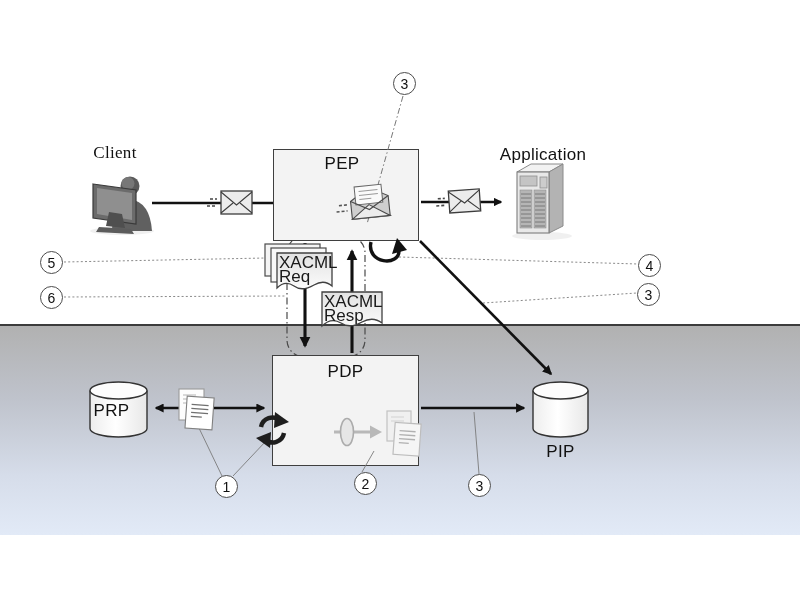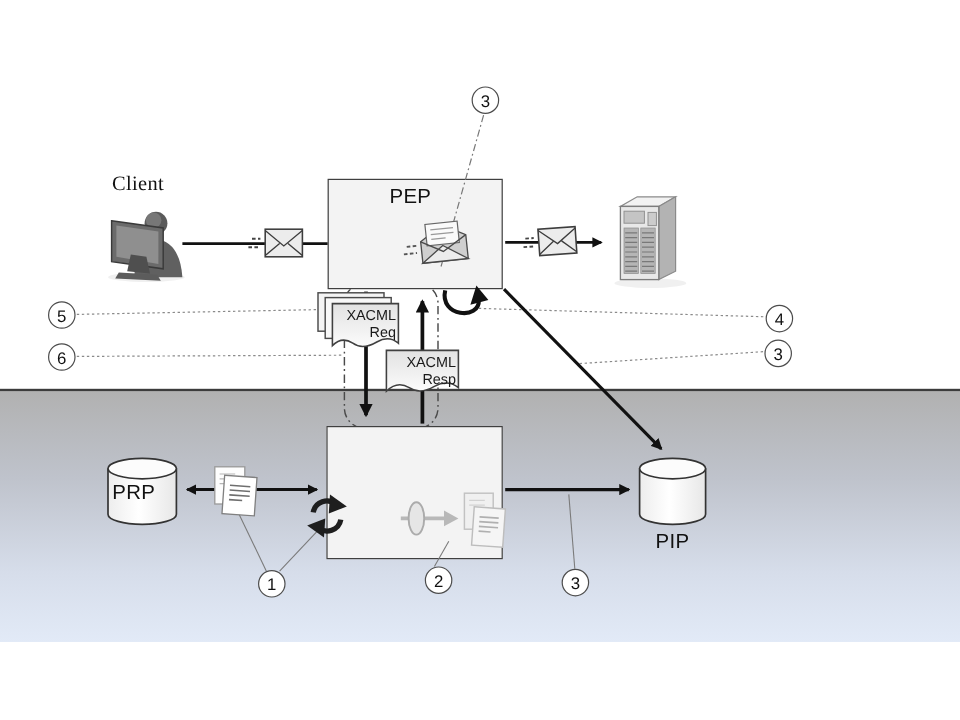--- a/index.html
+++ b/index.html
@@ -26,21 +26,21 @@
   #pdp-box{left:272px;top:355px;width:147px;height:111px;}
   .lbl{position:absolute;text-align:center;z-index:6;white-space:nowrap;}
   .lbl-big{font-size:17px;letter-spacing:.3px;color:#111;}
   #client-label{left:80px;top:143px;width:70px;font-family:Liberation Serif, serif;}
   #application-label{left:488px;top:145px;width:110px;}
   #pep-label{left:273px;top:154px;width:138px;}
   #pdp-label{left:272px;top:362px;width:147px;}
   #prp-label{left:90px;top:401px;width:43px;}
   #pip-label{left:533px;top:401px;width:55px;margin-top:41px;}
   .doc-text{
-    position:absolute;z-index:6;text-align:right;font-size:12px;line-height:14px;color:#1a1a1a;
+    position:absolute;z-index:6;text-align:left;font-size:17px;line-height:14px;color:#1a1a1a;
   }
   #req-text{left:279px;top:256px;width:51px;}
   #resp-text{left:324px;top:295px;width:56px;}
   .callout{
     position:absolute;width:23px;height:23px;border:1.4px solid #4c4c4c;border-radius:50%;
     background:#ffffff;box-sizing:border-box;z-index:7;
     display:flex;align-items:center;justify-content:center;
     font-size:14px;color:#111;
   }
 </style>
@@ -201,21 +201,23 @@
       <rect x="265" y="244" width="55" height="32" fill="#f4f4f4" stroke="#4a4a4a" stroke-width="1.2"></rect>
       <rect x="271" y="248" width="55" height="34" fill="#f8f8f8" stroke="#4a4a4a" stroke-width="1.2"></rect>
       <path d="M277 253 h55 v33 q-8 -7 -18 -1 q-12 7 -20 1 q-9 -6 -17 2 z" fill="url(#docGrad)" stroke="#404040" stroke-width="1.3"></path>
     </g>
     <g>
       <path d="M322 292 h60 v31 q-9 -7 -20 -1 q-12 7 -21 1 q-10 -6 -19 3 z" fill="url(#docGrad)" stroke="#404040" stroke-width="1.3"></path>
     </g>
   </svg>
 
   <div class="lbl lbl-big" id="client-label">Client</div>
+  <div class="lbl lbl-big" id="application-label">Application</div>
   <div class="lbl lbl-big" id="pep-label">PEP</div>
+  <div class="lbl lbl-big" id="pdp-label">PDP</div>
   <div class="lbl lbl-big" id="prp-label">PRP</div>
   <div class="lbl lbl-big" id="pip-label">PIP</div>
 
   <div class="doc-text" id="req-text">
     <div>XACML</div>
     <div>Req</div>
   </div>
   <div class="doc-text" id="resp-text">
     <div>XACML</div>
     <div>Resp</div>

